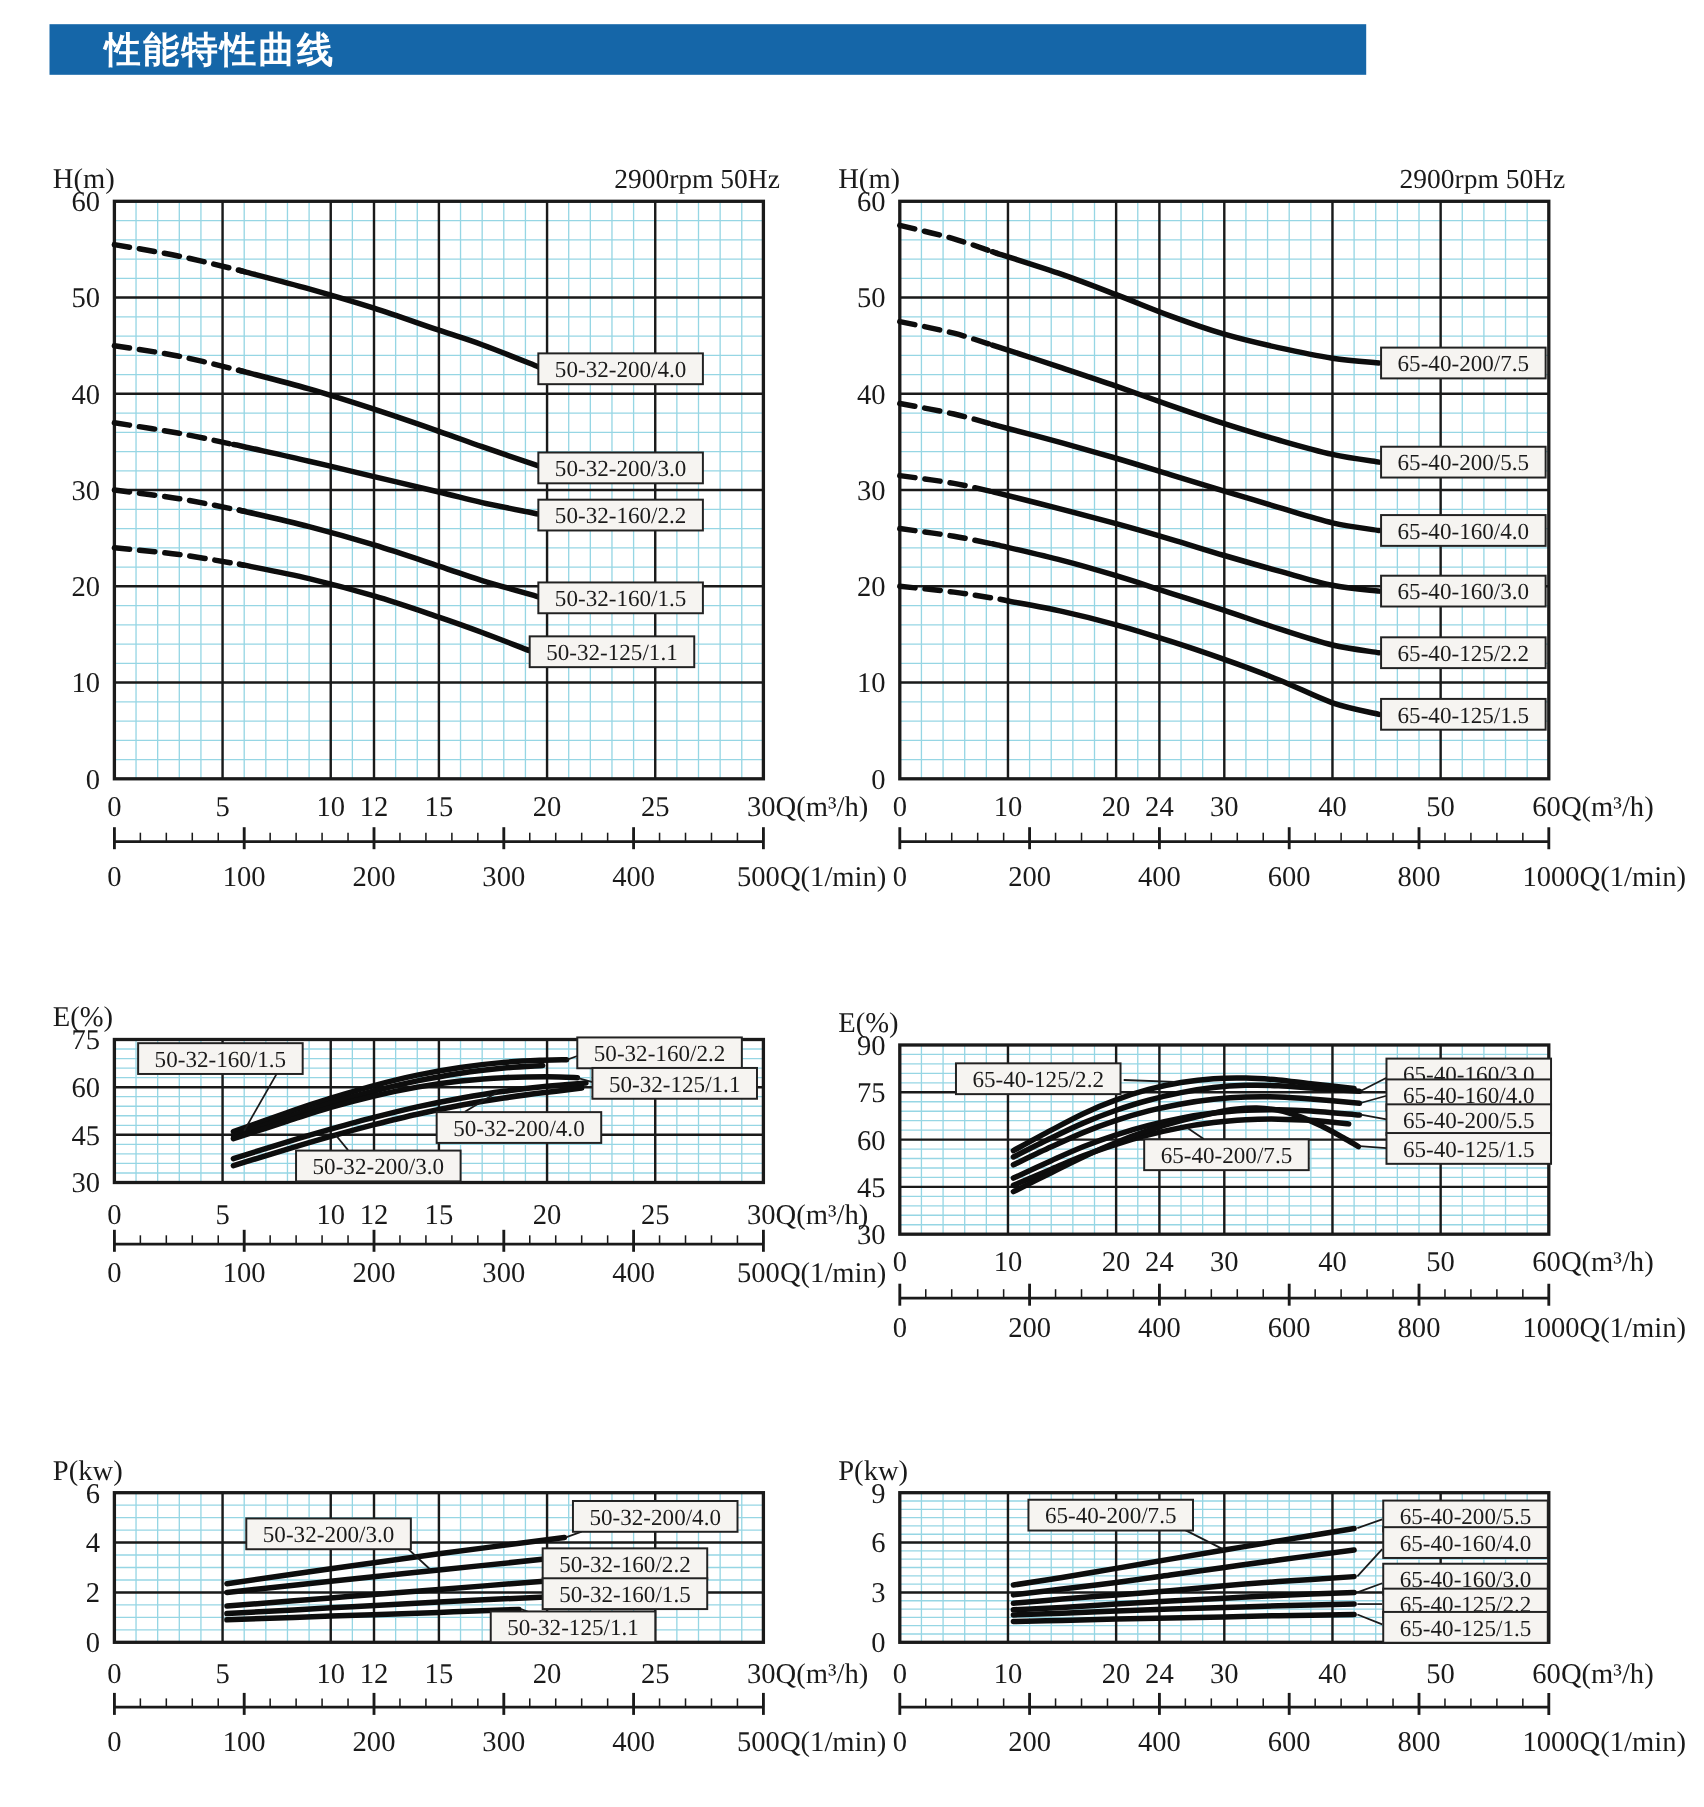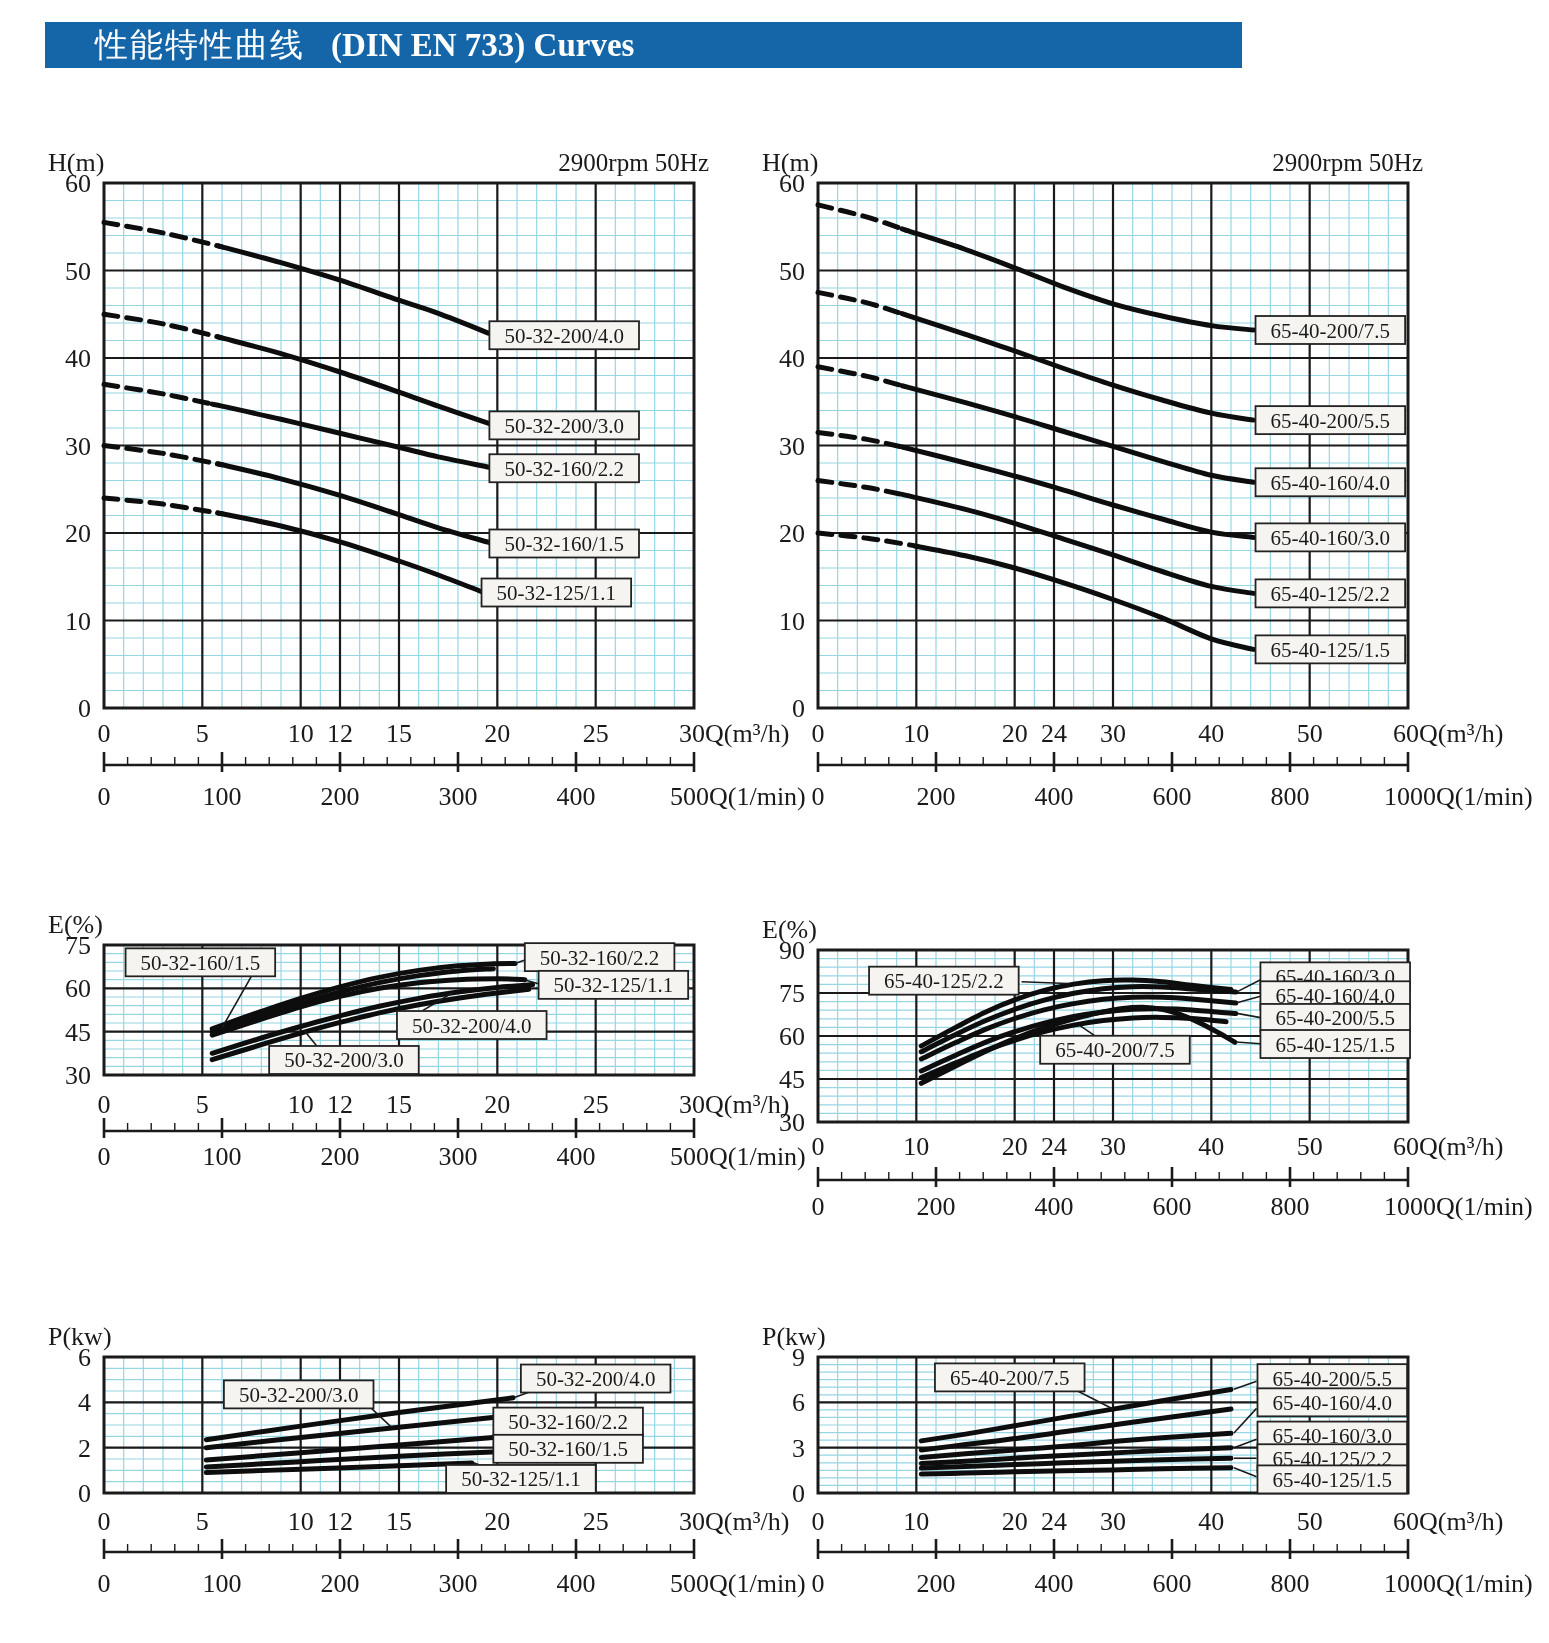--- a/index.html
+++ b/index.html
@@ -1,31 +1,30 @@
 <!DOCTYPE html>
 <html><head>
 <meta charset="utf-8">
 <style>
   html,body{margin:0;padding:0;background:#ffffff;}
   .page{position:relative;width:1549px;height:1643px;background:#ffffff;overflow:hidden;
         font-family:"Liberation Serif", serif;}
   .title-bar{position:absolute;left:45px;top:22px;width:1197px;height:46px;
              display:flex;align-items:center;color:#ffffff;}
-  .title-bar .cn{font-size:33px;font-weight:normal;letter-spacing:2px;margin-left:50px;}
+  .title-bar .cn{font-size:33px;font-weight:bold;letter-spacing:2px;margin-left:50px;}
   .title-bar .en{font-size:33px;font-weight:bold;margin-left:26px;}
   svg{position:absolute;left:0;top:0;}
   svg text{font-family:"Liberation Serif", serif;fill:#1a1a1a;}
 </style>
 </head>
 <body>
 
 <div class="page">
   <div class="title-bar" style="background: rgb(21, 102, 168); color: rgb(255, 255, 255);">
     <span class="cn">性能特性曲线</span>
-    <span class="en">(DIN EN 733) Curves</span>
   </div>
   <svg id="figure" width="1549" height="1643" viewBox="0 0 1549 1643">
       <g>
         <g stroke="#96d6e4" stroke-width="1.2">
           <line x1="123.66666666666667" y1="708" x2="123.66666666666667" y2="183"></line>
           <line x1="143.33333333333334" y1="708" x2="143.33333333333334" y2="183"></line>
           <line x1="163" y1="708" x2="163" y2="183"></line>
           <line x1="182.66666666666669" y1="708" x2="182.66666666666669" y2="183"></line>
           <line x1="202.33333333333331" y1="708" x2="202.33333333333331" y2="183"></line>
           <line x1="222" y1="708" x2="222" y2="183"></line>

